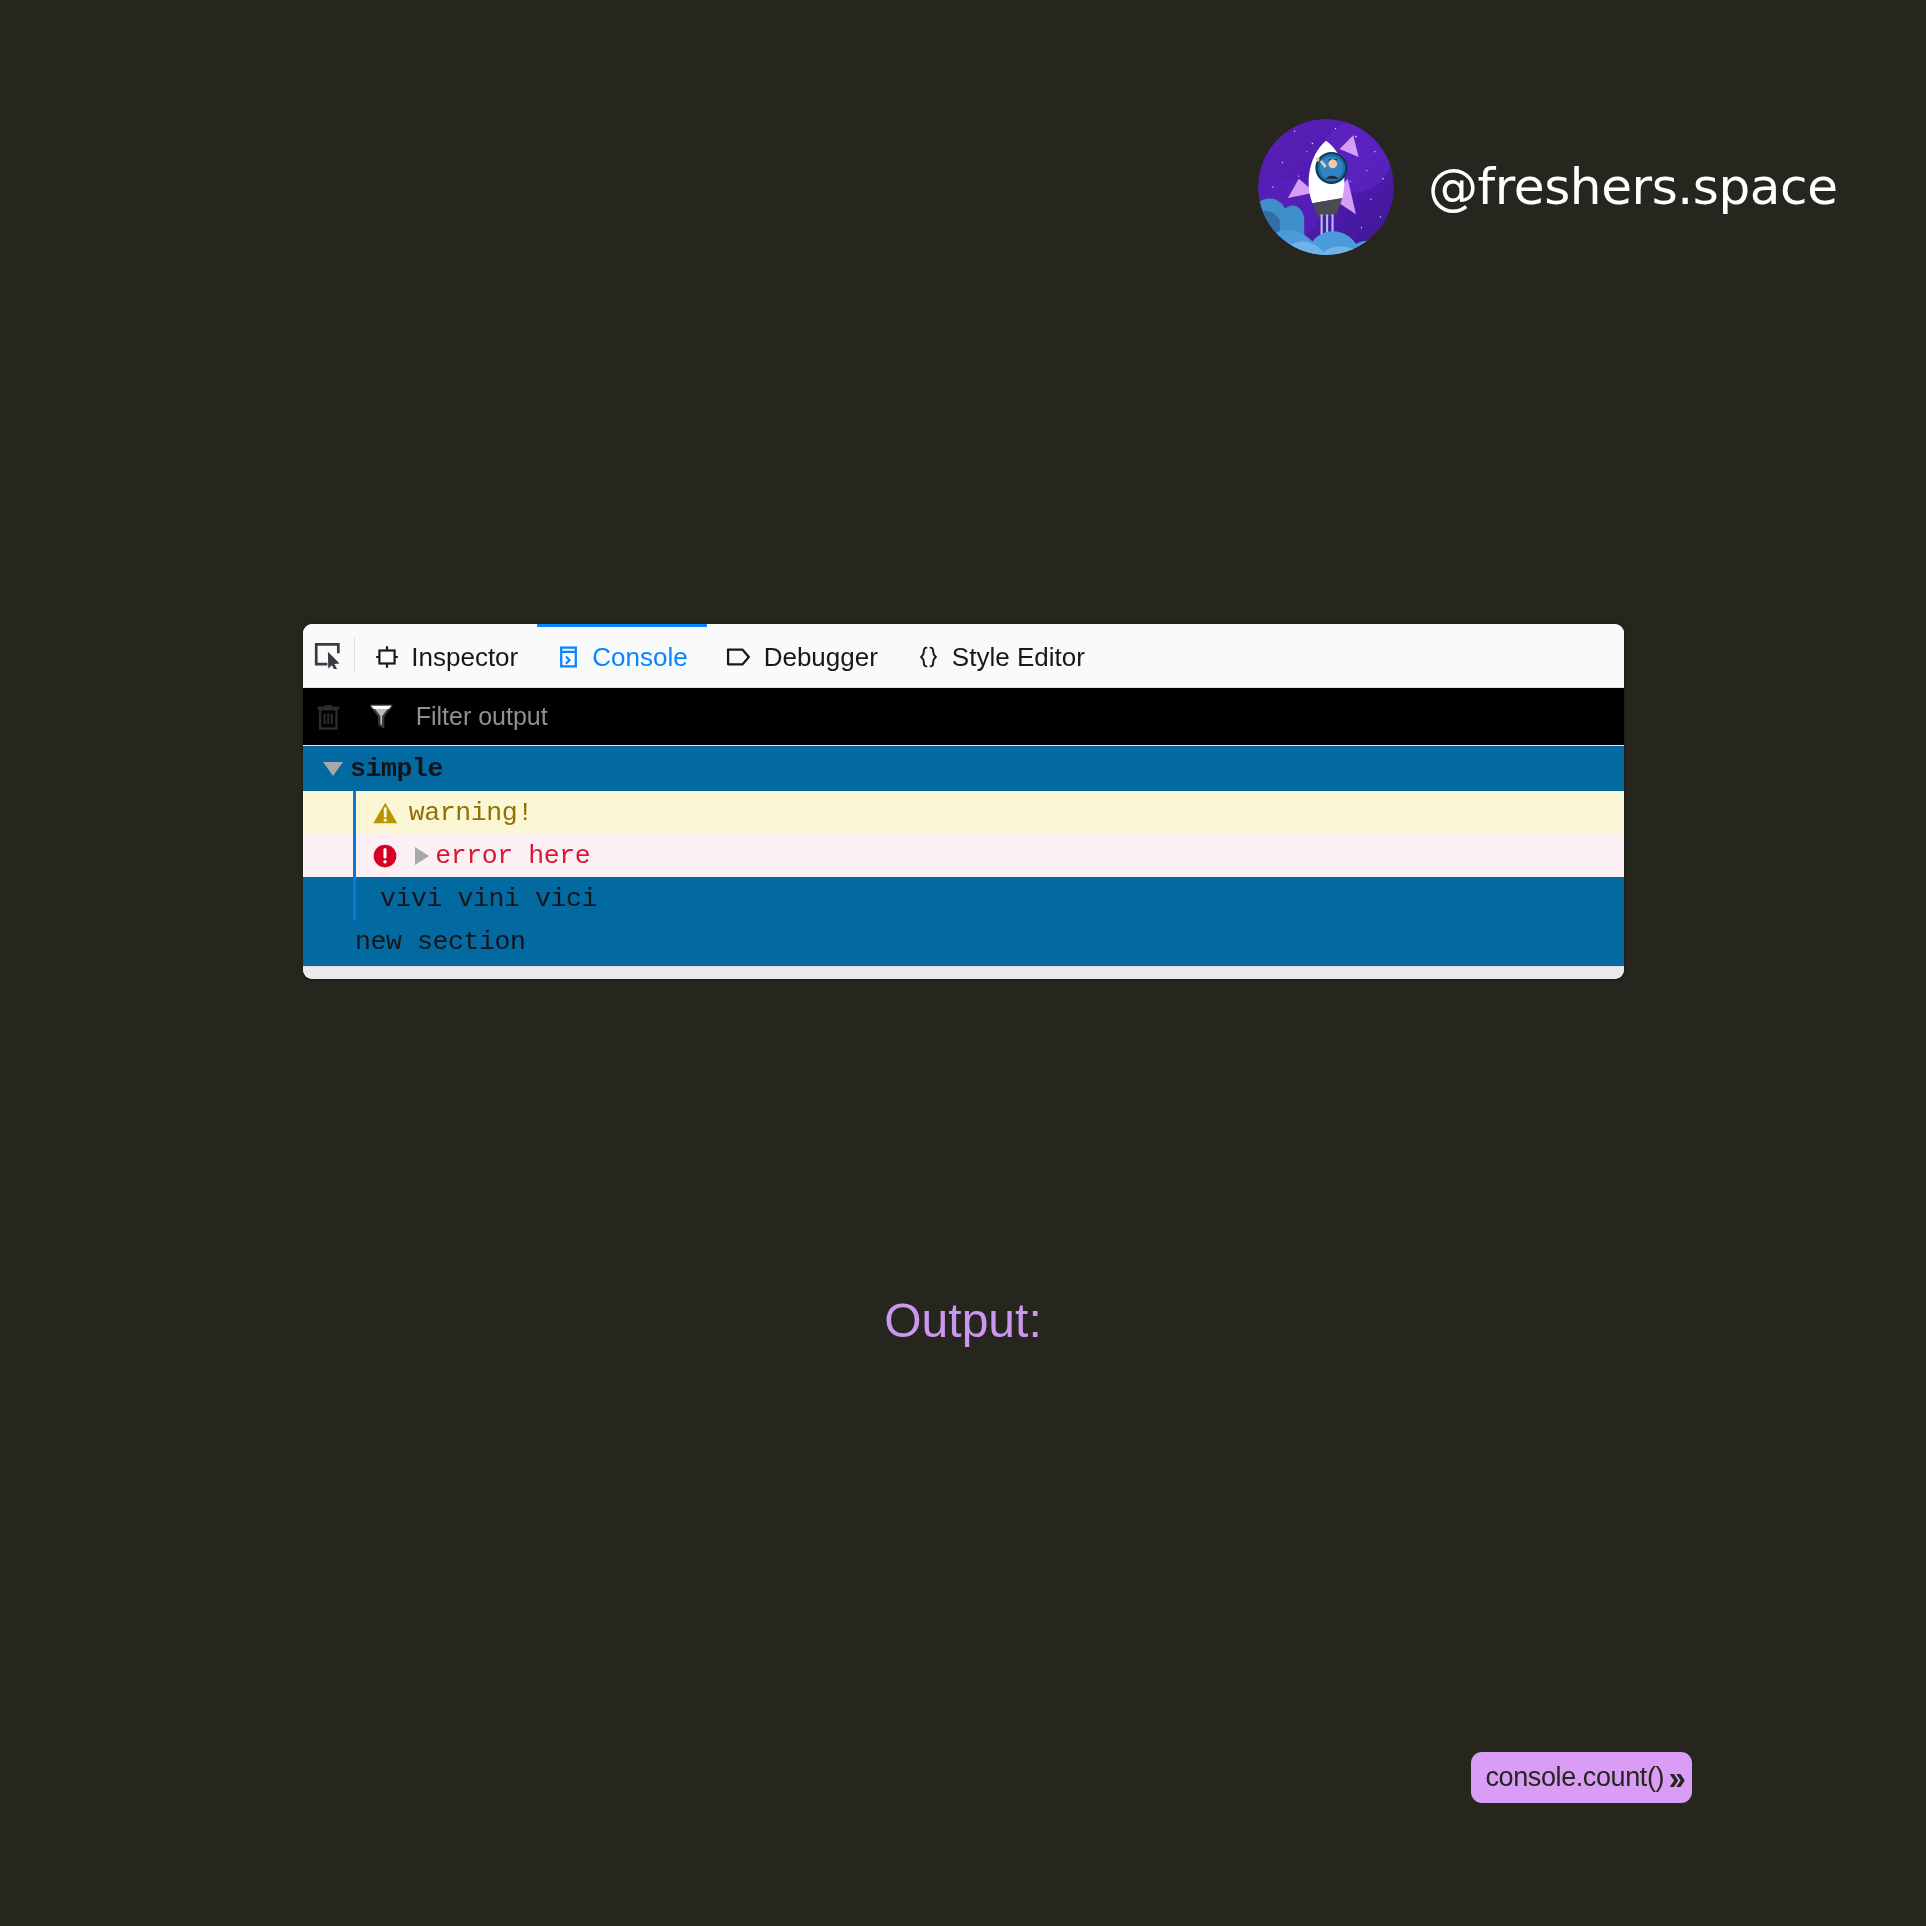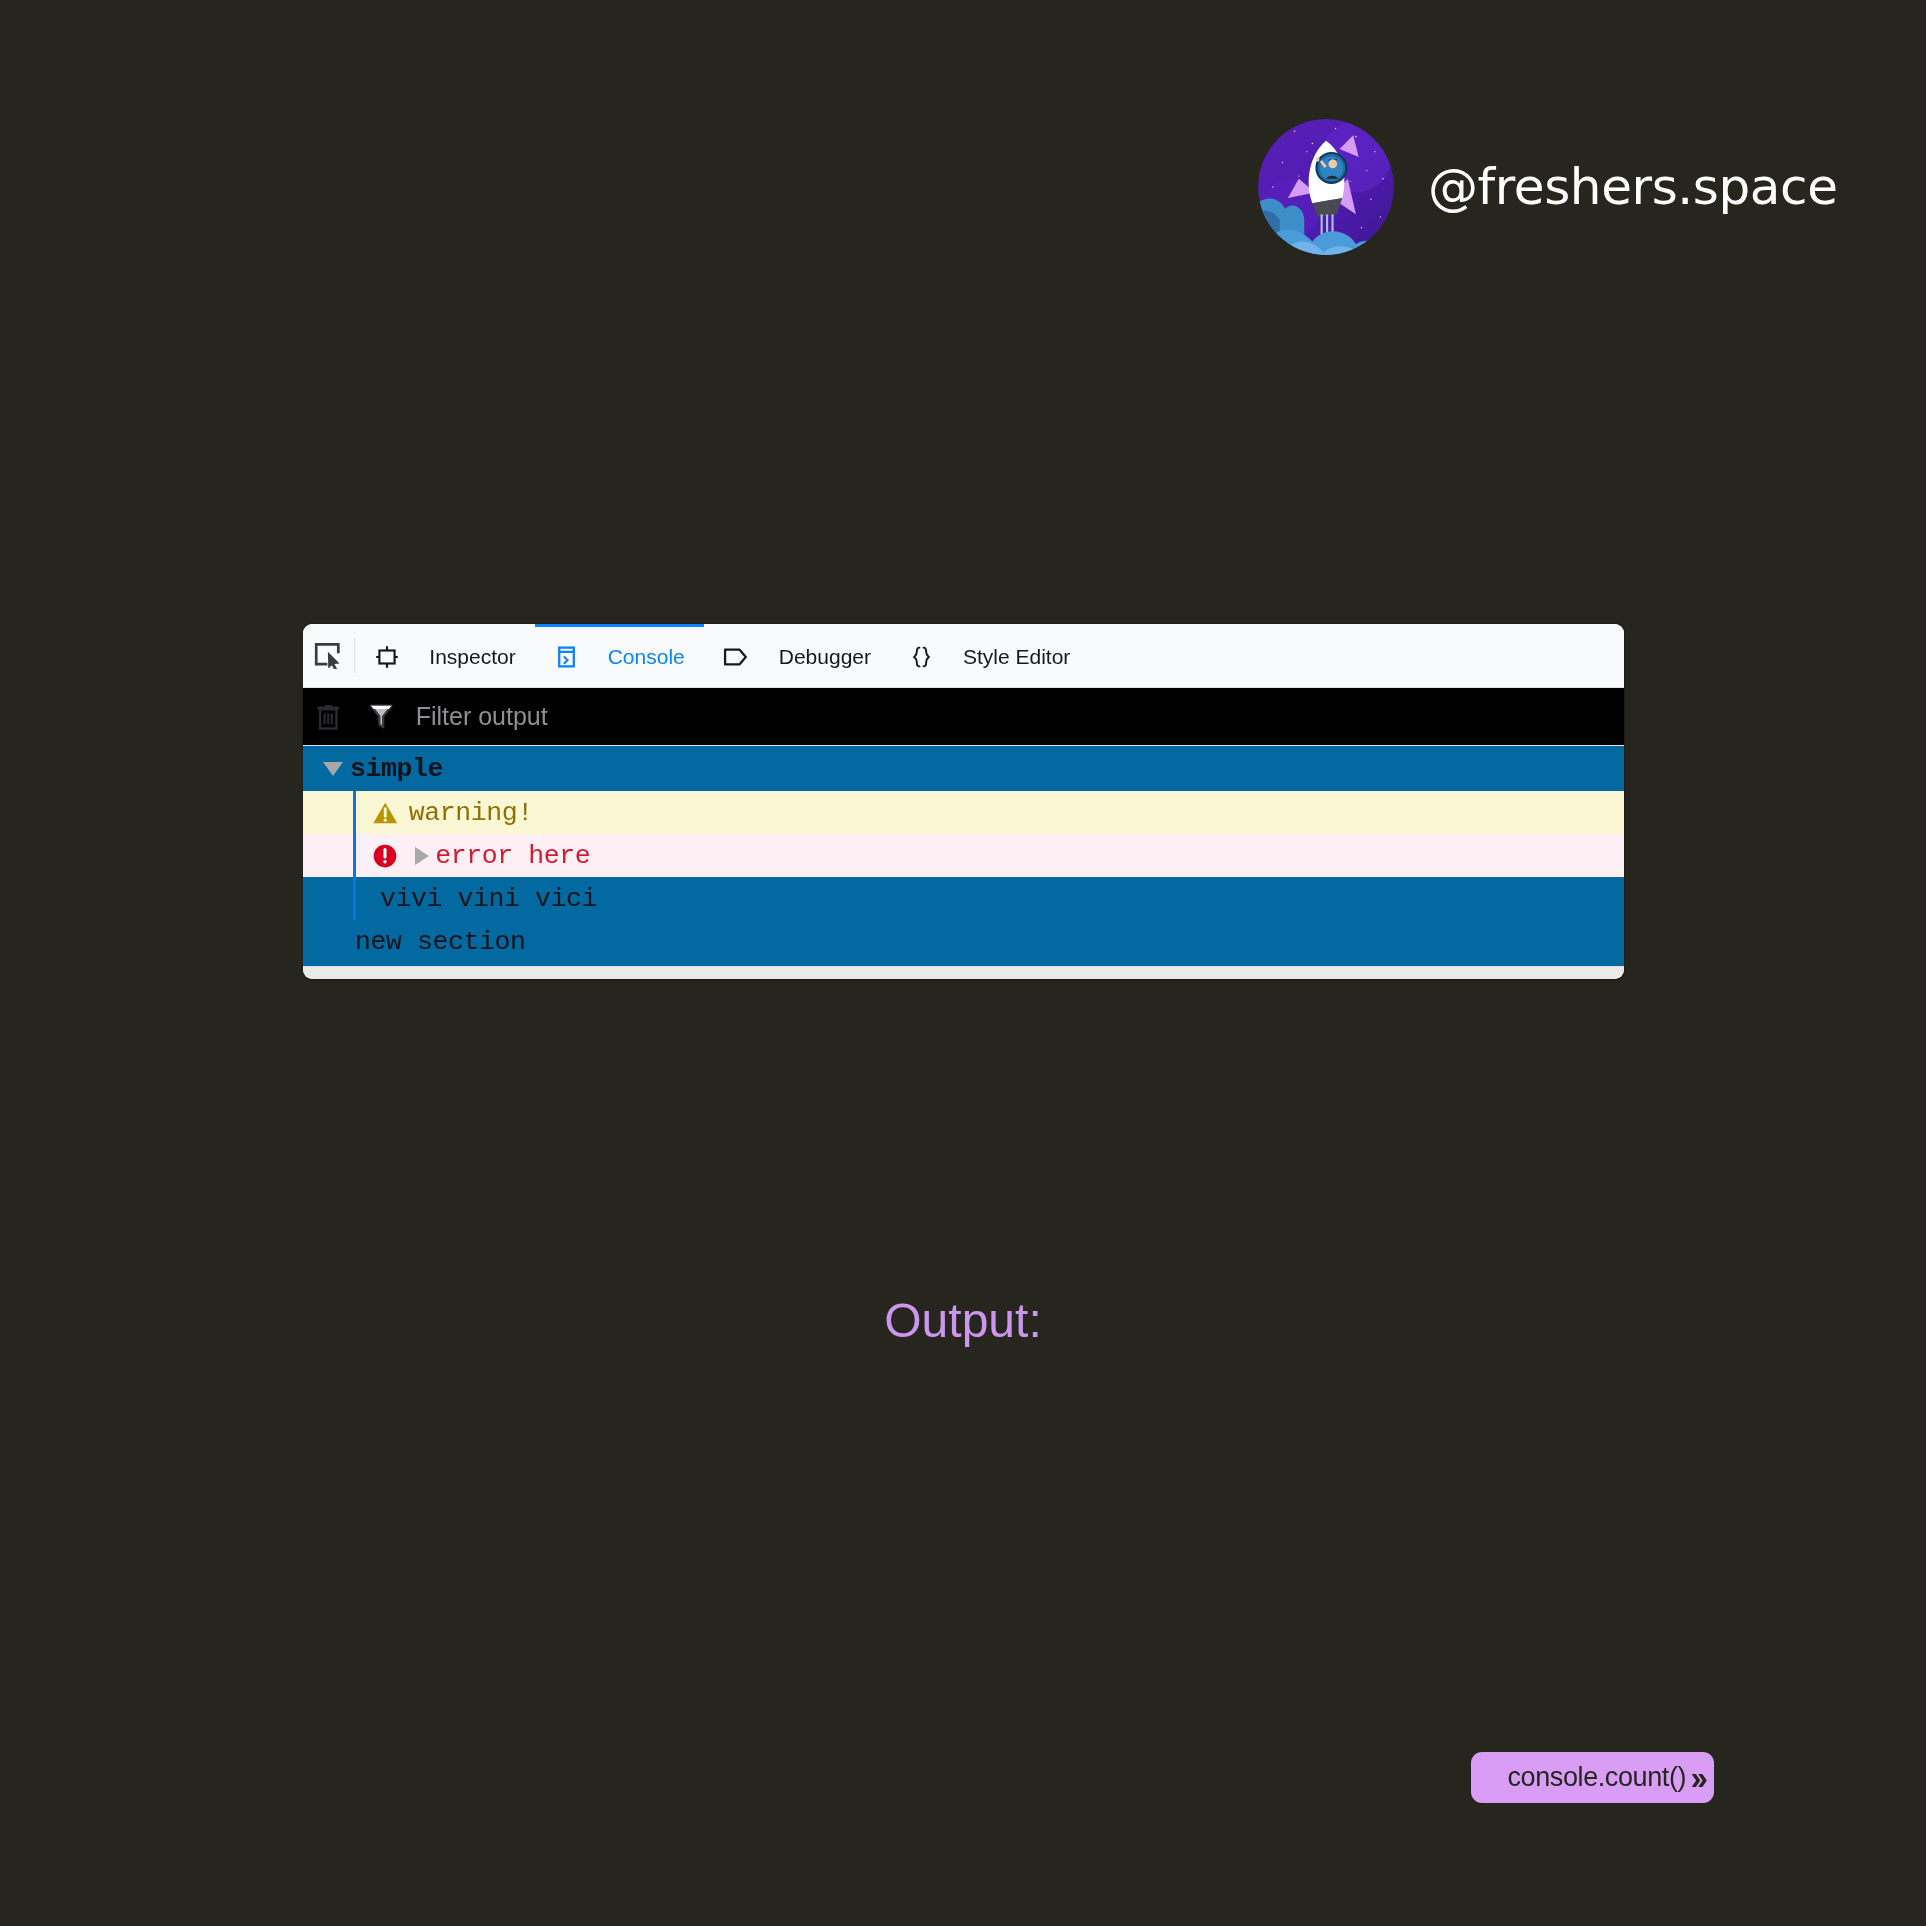--- a/index.html
+++ b/index.html
@@ -71,23 +71,23 @@
   .vdivider {
     width: 1.3px;
     background: #dcdee0;
     margin: 13.7px 0;
     flex: 0 0 auto;
   }
   .tab {
     display: flex;
     align-items: center;
     justify-content: center;
-    gap: 29px;
+    gap: 11px;
     padding: 0 19px;
-    font-size: 21px;
+    font-size: 26px;
     color: #18181b;
     border-top: 3.9px solid transparent;
     box-sizing: border-box;
     white-space: nowrap;
     cursor: default;
   }
   .tab.active {
     color: #0a84ff;
     border-top-color: #0a84ff;
   }
@@ -223,21 +223,20 @@
     border-radius: 11px;
     padding: 0 10.3px 0 14.5px;
     box-sizing: border-box;
   }
   #cta-label {
     font-size: 27px;
     color: #26261f;
     font-family: "Liberation Sans", sans-serif;
     letter-spacing: -0.4px;
     white-space: nowrap;
-    margin-left: 22px;
   }
   #cta-chevrons {
     font-size: 33px;
     color: #26261f;
     font-weight: bold;
     letter-spacing: -4.3px;
     margin-left: 2.6px;
     line-height: 1;
   }
 </style>

